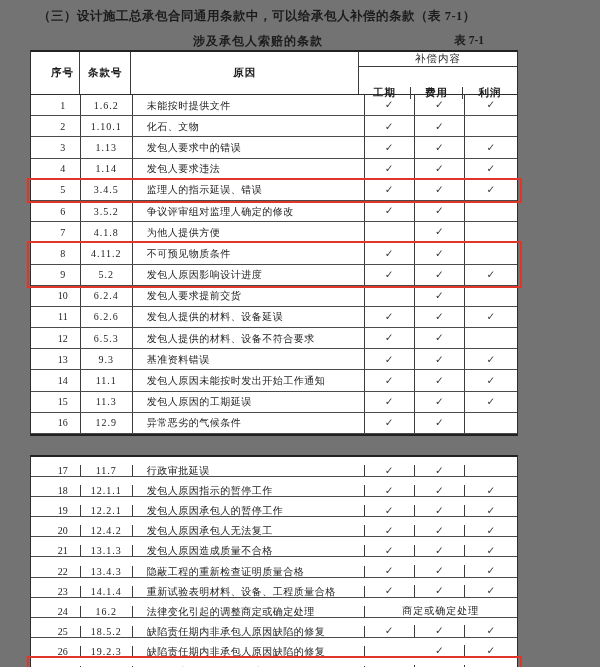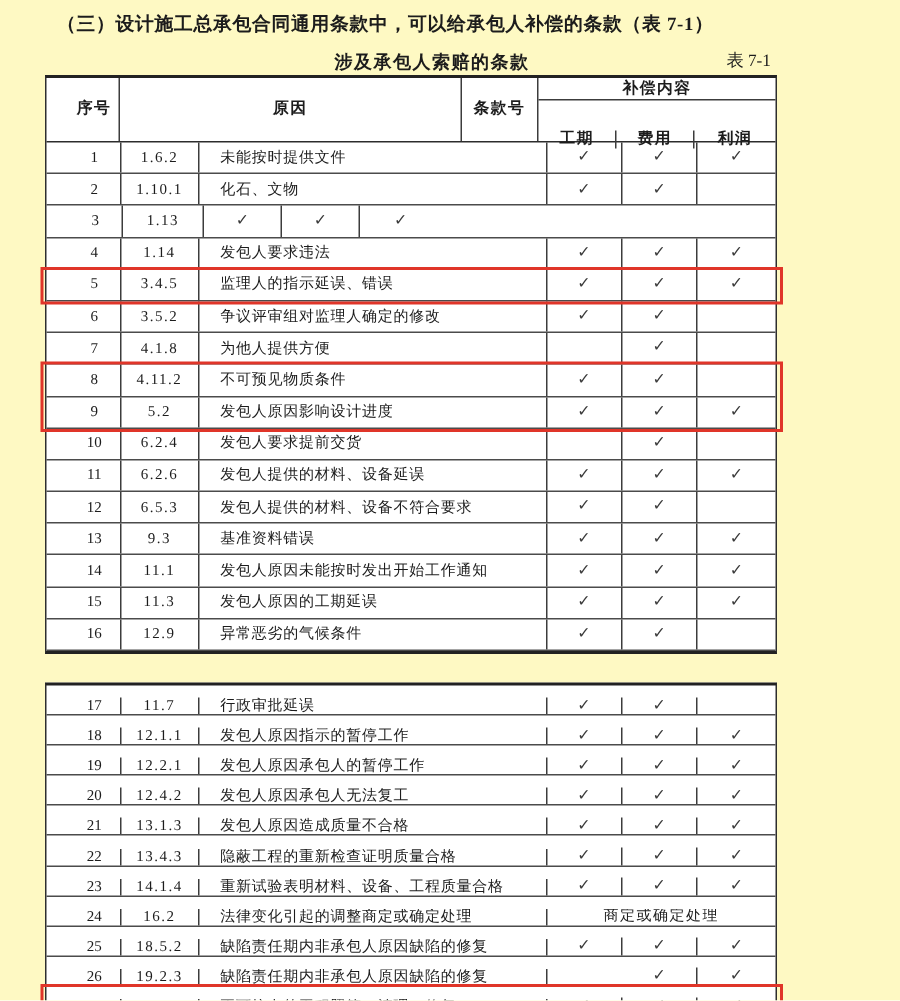--- a/index.html
+++ b/index.html
@@ -1,29 +1,29 @@
 <!DOCTYPE html>
 <html><head>
 <meta charset="utf-8">
 <style>
   html,body{margin:0;padding:0;background:#ffffff;}
   .page{
-    position:relative;width:600px;height:667px;background:#fef9c3;
+    position:relative;width:600px;height:667px;background:#737373;
     font-family:"Liberation Serif","DejaVu Serif",serif;color:#1c1c1c;overflow:hidden;
   }
   .heading{
     position:absolute;top:8px;left:38px;width:540px;
     font-size:12.5px;font-weight:bold;letter-spacing:.5px;white-space:nowrap;
   }
-  .caption-row{position:absolute;top:33px;left:44px;width:488px;height:16px;}
+  .caption-row{position:absolute;top:33px;left:14px;width:488px;height:16px;}
   .caption{
     position:absolute;left:0;right:0;text-align:center;
     font-size:12px;font-weight:bold;letter-spacing:1px;
   }
-  .table-label{position:absolute;right:18px;top:0;font-size:11.5px;font-weight:normal;}
+  .table-label{position:absolute;right:18px;top:0;font-size:11.5px;font-weight:bold;}
   .tbl{
     position:relative;margin-left:30px;width:488px;box-sizing:border-box;
     border:1px solid #2e2e2e;border-top:2px solid #222;background:#fff;
   }
   #tbl1{margin-top:50px;border-bottom:2px solid #222;}
   #tbl2{margin-top:19px;border-top:2px solid #222;border-bottom:2px solid #222;}
   .row{display:flex;align-items:stretch;border-bottom:1px solid #4b4b4b;}
   .tbl .row:last-child{border-bottom:none;}
   .cell{
     box-sizing:border-box;border-right:1px solid #3c3c3c;
@@ -39,21 +39,21 @@
   .body-row{height:20.2px;}
   #tbl2 .body-row{height:19.1px;align-items:flex-end;}
   .check{font-family:"DejaVu Sans",sans-serif;color:#3a3a3a;font-size:10.5px;}
   
   .hdr-row{display:flex;border-bottom:1.5px solid #2c2c2c;height:42px;}
   .hdr{font-weight:bold;font-size:10.5px;letter-spacing:1px;}
   .hdr-comp{width:158px;display:flex;flex-direction:column;}
   .comp-top{
     box-sizing:border-box;height:21px;border-bottom:1px solid #3c3c3c;
     display:flex;align-items:center;justify-content:center;
-    font-size:10.5px;font-weight:bold;letter-spacing:1px;
+    font-size:10.5px;font-weight:normal;letter-spacing:1px;
   }
   .comp-sub{display:flex;flex:1;}
   .comp-sub .cell{height:auto;margin-top:20px;}
   .hl-box{
     position:absolute;left:-4px;right:-5px;border:2px solid #e03529;
     pointer-events:none;z-index:5;
   }
 </style>
 </head>
 <body>
@@ -62,22 +62,22 @@
   <div class="heading">（三）设计施工总承包合同通用条款中，可以给承包人补偿的条款（表 7-1）</div>
 
   <div class="caption-row">
     <div class="caption">涉及承包人索赔的条款</div>
     <div class="table-label">表 7-1</div>
   </div>
 
   <div class="tbl" id="tbl1">
     <div class="hdr-row">
       <div class="cell c-no hdr">序号</div>
+      <div class="cell c-clause hdr">条款号</div>
       <div class="cell c-reason hdr" style="justify-content:center;padding-left:0;">原因</div>
-      <div class="cell c-clause hdr">条款号</div>
       <div class="hdr-comp">
         <div class="comp-top">补偿内容</div>
         <div class="comp-sub">
           <div class="cell c-chk hdr">工期</div>
           <div class="cell c-chk hdr">费用</div>
           <div class="cell c-chk last hdr">利润</div>
         </div>
       </div>
     </div>
   <div class="row body-row">
@@ -92,20 +92,21 @@
         <div class="cell c-no">2</div>
         <div class="cell c-clause">1.10.1</div>
         <div class="cell c-reason">化石、文物</div>
         <div class="cell c-chk check">✓</div>
         <div class="cell c-chk check">✓</div>
         <div class="cell c-chk last check"></div>
       </div>
       <div class="row body-row">
         <div class="cell c-no">3</div>
         <div class="cell c-clause">1.13</div>
+        <div class="cell c-reason">发包人要求中的错误</div>
         <div class="cell c-chk check">✓</div>
         <div class="cell c-chk check">✓</div>
         <div class="cell c-chk last check">✓</div>
       </div>
       <div class="row body-row">
         <div class="cell c-no">4</div>
         <div class="cell c-clause">1.14</div>
         <div class="cell c-reason">发包人要求违法</div>
         <div class="cell c-chk check">✓</div>
         <div class="cell c-chk check">✓</div>

